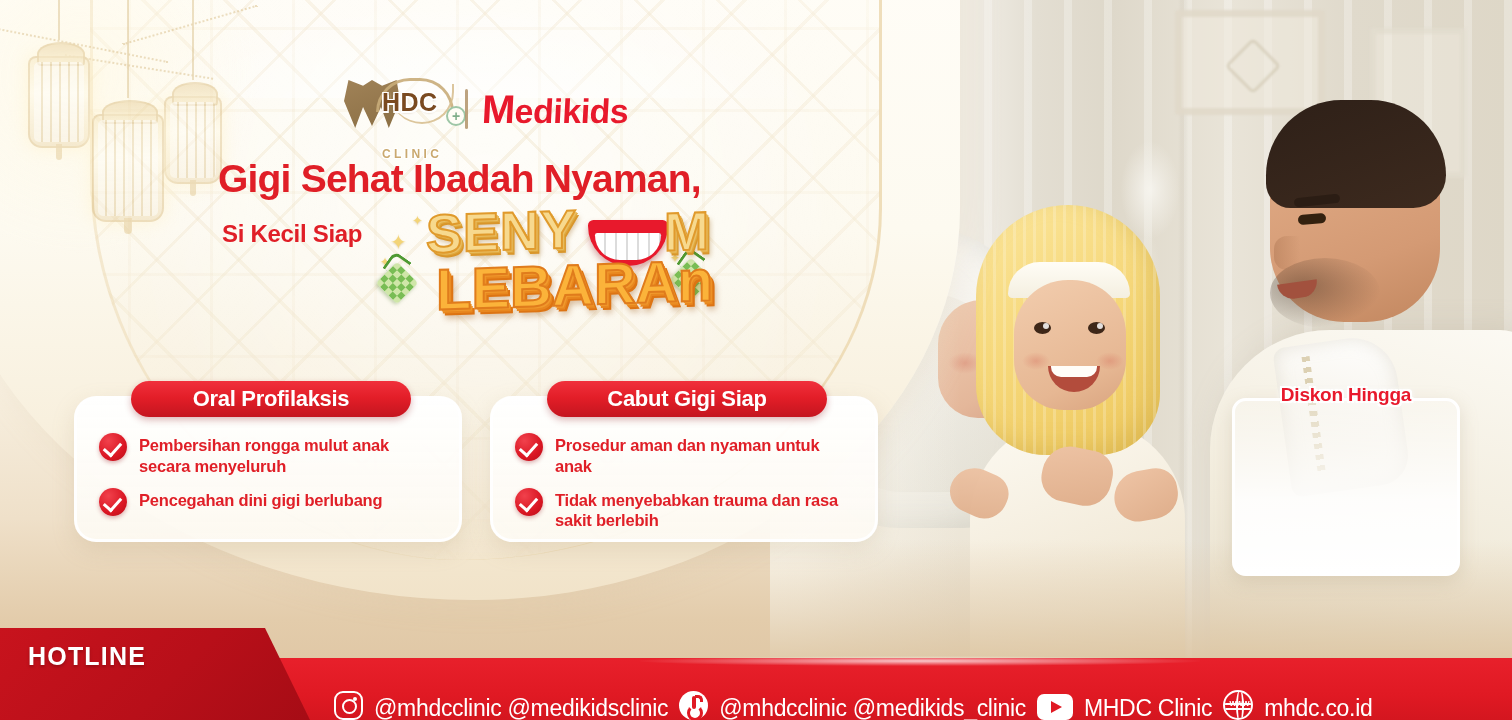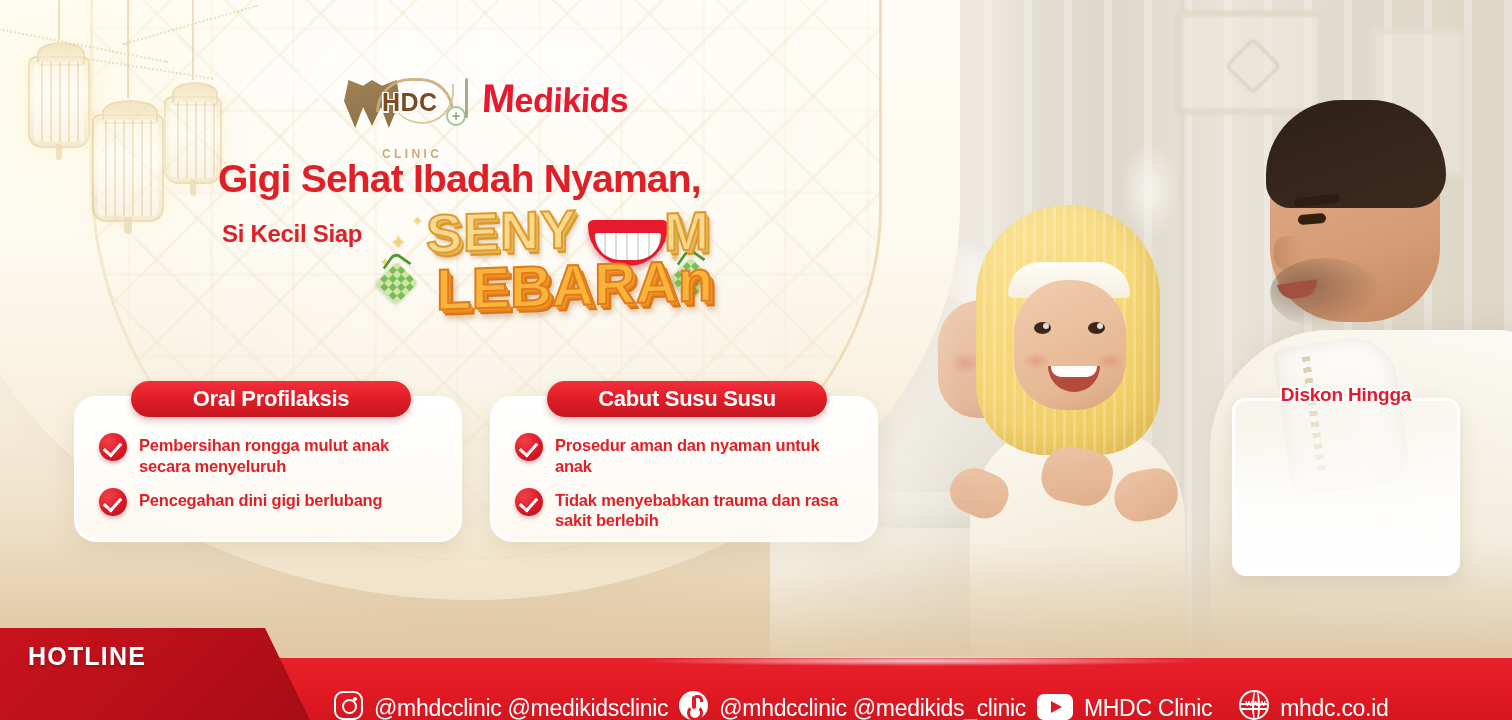--- a/index.html
+++ b/index.html
@@ -316,21 +316,21 @@
   .lant-stem.s2{ left:127px; top:0; height:98px; }
   .lant-stem.s3{ left:192px; top:0; height:80px; }
   .lant-glow{
     position:absolute; left:-40px; top:-30px; width:300px; height:300px;
     background:radial-gradient(circle at 40% 35%, rgba(255,248,224,.85), rgba(255,248,224,0) 68%);
   }
 
   
   .logo-row{
     position:absolute; left:338px; top:78px; width:290px; height:62px;
-    display:flex; align-items:flex-start; gap:14px;
+    display:flex; align-items:center; gap:14px;
   }
   .mhdc-logo{ position:relative; width:128px; height:62px; }
   .tooth{
     position:absolute; left:6px; top:2px; width:56px; height:48px;
     background:linear-gradient(160deg,#a08257,#8b6f45);
     clip-path:polygon(8% 0,34% 12%,50% 0,68% 12%,94% 0,100% 44%,80% 100%,66% 56%,50% 96%,34% 56%,20% 100%,0 44%);
   }
   .tooth-arc{
     position:absolute; left:38px; top:0; width:78px; height:34px;
     border:3px solid #c9ad7a; border-bottom:none;
@@ -621,21 +621,20 @@
   }
   .ico-yt:after{
     content:""; position:absolute; left:14px; top:7px;
     border-left:11px solid #e01923;
     border-top:6px solid transparent; border-bottom:6px solid transparent;
   }
   
   .ico-web{
     width:30px; height:30px; border:2.6px solid #fff; border-radius:50%;
     overflow:hidden;
-    margin-left:16px;
   }
   .ico-web:before{
     content:""; position:absolute; left:11px; top:-2px; width:4px; height:32px;
     border-left:2.4px solid #fff; border-right:2.4px solid #fff;
     border-radius:50%;
   }
   .ico-web:after{
     content:""; position:absolute; left:-3px; top:11px; width:32px; height:3px;
     border-top:2.4px solid #fff; border-bottom:2.4px solid #fff;
   }
@@ -757,21 +756,21 @@
         <span class="bullet-text">Pembersihan rongga mulut anak secara menyeluruh</span>
       </li>
       <li class="bullet">
         <span class="check"></span>
         <span class="bullet-text">Pencegahan dini gigi berlubang</span>
       </li>
     </ul>
   </div>
 
   <div class="card right">
-    <div class="card-badge">Cabut Susu Susu</div>
+    <div class="card-badge">Cabut Gigi Siap</div>
     <ul class="bullets">
       <li class="bullet">
         <span class="check"></span>
         <span class="bullet-text">Prosedur aman dan nyaman untuk anak</span>
       </li>
       <li class="bullet">
         <span class="check"></span>
         <span class="bullet-text">Tidak menyebabkan trauma dan rasa sakit berlebih</span>
       </li>
     </ul>

